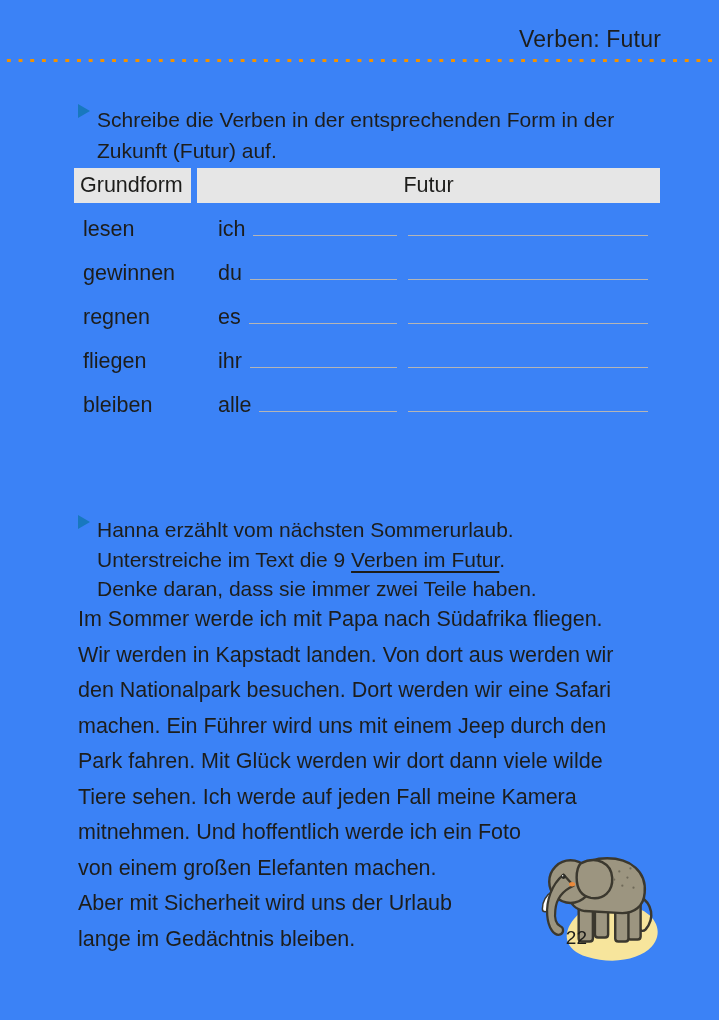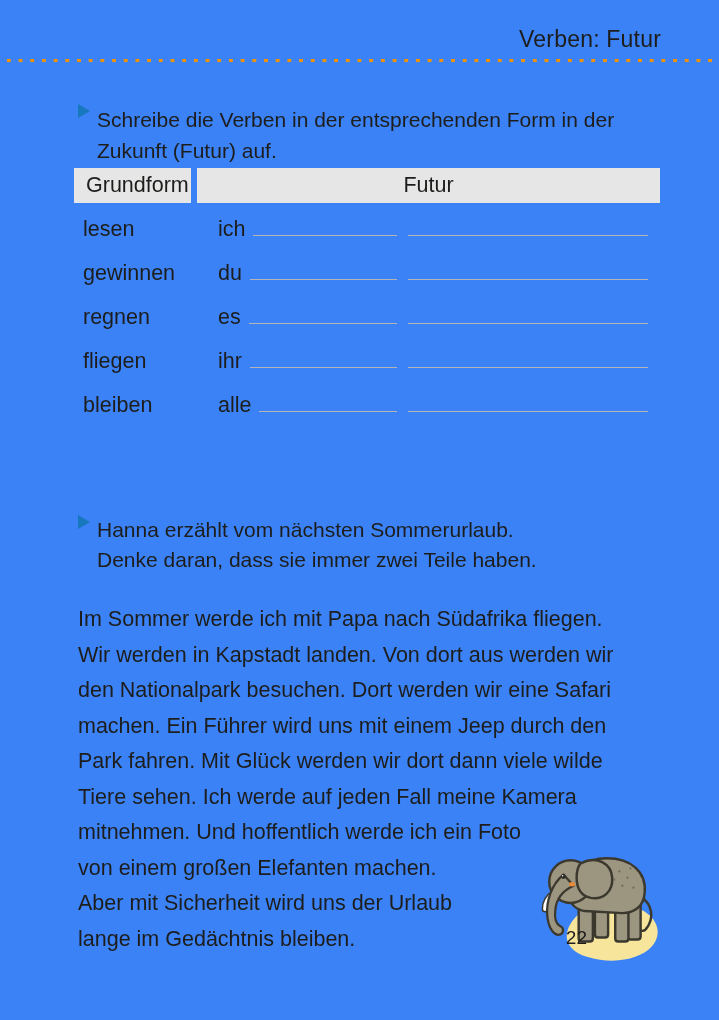--- a/index.html
+++ b/index.html
@@ -27,21 +27,21 @@
   }
   .exercise { position:absolute; display:flex; }
   .ex-text { font-size:21px; line-height:31px;margin-top:8px; }
   .ex2 .ex-text { line-height:29.5px; }
   .u-underline { text-decoration:underline; text-underline-offset:4px; text-decoration-thickness:1.5px; }
 
   
   .vtable { position:absolute; top:168px; left:74px; width:586px; }
   .thead { display:flex; gap:6px; height:35px; font-size:21.5px; }
   .th { background:#E6E6E6; display:flex; align-items:center; }
-  .th-grundform { width:117px; padding-left:12px;text-align:center; }
+  .th-grundform { width:117px; padding-left:6px;text-align:center; }
   .th-futur { flex:1; justify-content:center; }
   .tbody { padding-top:5px; }
   .trow { display:flex; align-items:center; height:43.8px; padding-left:9px; font-size:21.5px; }
   .td-verb { width:135px; flex:none; }
   .td-futur { flex:1; display:flex; align-items:baseline; padding-right:12px; }
   .blank { height:0; border-bottom:1.6px solid #B5B5B5; margin-bottom:-5px; }
   .blank-short { flex:1; margin-left:8px; margin-right:11px; }
   .blank-long { width:240px; flex:none; }
 
   
@@ -124,20 +124,21 @@
         </div>
       </div>
 
     </div>
   </div>
 
   <div class="exercise ex2" style="top:507px; left:78px; width:575px;">
     <div class="arrow"></div>
     <div class="ex-text">
       <div>Hanna erzählt vom nächsten Sommerurlaub.</div>
+      <div><span>Unterstreiche im Text die 9 </span><span class="u-underline">Verben im Futur</span><span>.</span></div>
       <div>Denke daran, dass sie immer zwei Teile haben.</div>
     </div>
   </div>
 
   <div class="story">
     <div class="line">Im Sommer werde ich mit Papa nach Südafrika fliegen.</div>
     <div class="line">Wir werden in Kapstadt landen. Von dort aus werden wir</div>
     <div class="line">den Nationalpark besuchen. Dort werden wir eine Safari</div>
     <div class="line">machen. Ein Führer wird uns mit einem Jeep durch den</div>
     <div class="line">Park fahren. Mit Glück werden wir dort dann viele wilde</div>

